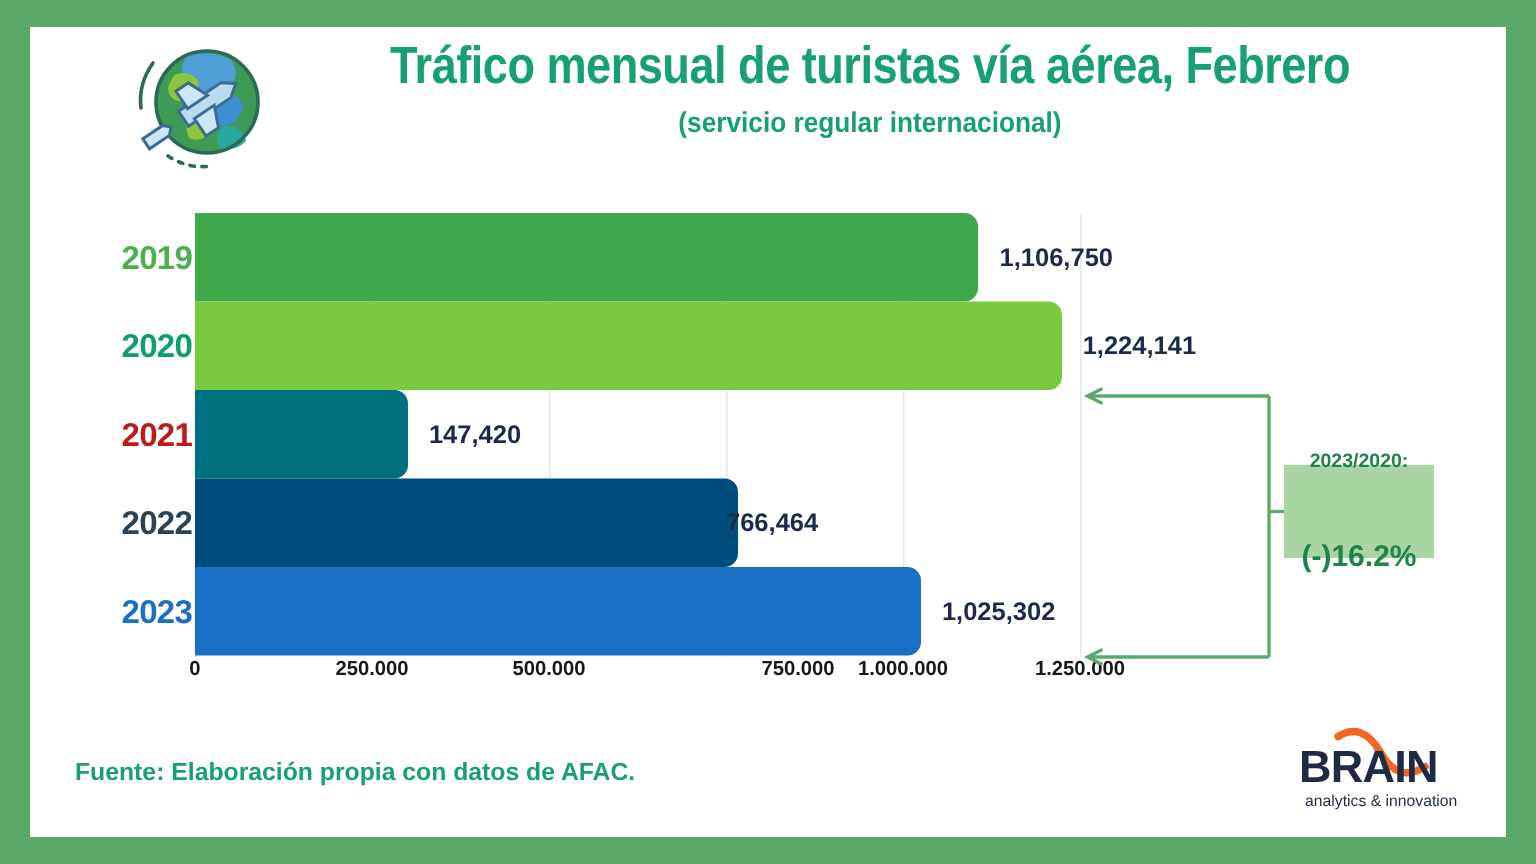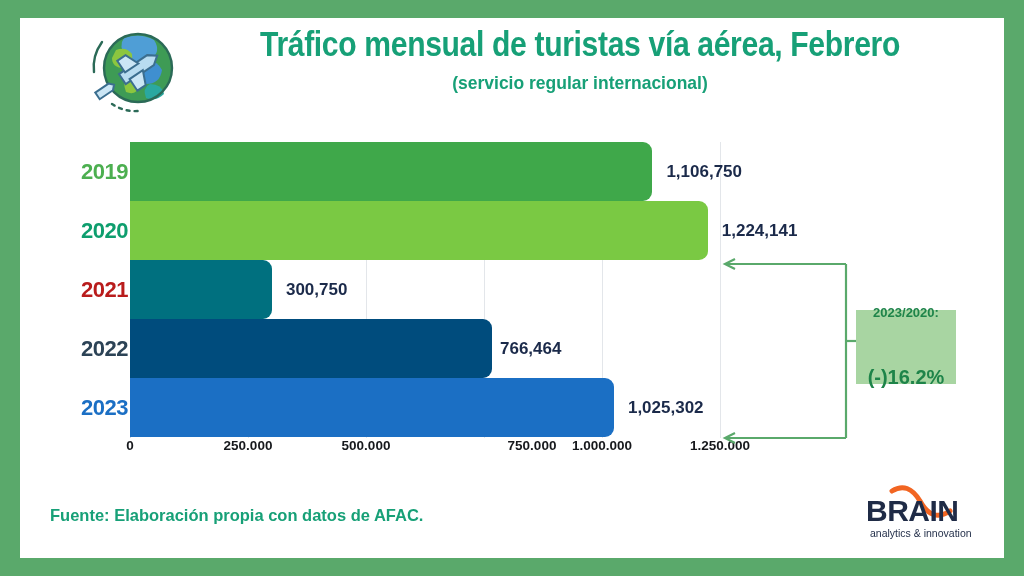--- a/index.html
+++ b/index.html
@@ -63,21 +63,21 @@
   #axis { position:absolute; left:0; top:420px; width:984px; height:26px; }
   .tick {
     position:absolute; top:0; font-size:13.5px; font-weight:bold;
     color:#16181c; transform:translateX(-50%); white-space:nowrap;
   }
 
   
   #annotation { position:absolute; left:0; top:0; width:984px; height:540px; pointer-events:none; }
   #annot-box {
     position:absolute; left:836px; top:292px;
-    width:100px; height:74px;
+    width:100px; height:62px;
     background:#a8d5a2; display:flex; flex-direction:column;
     align-items:center; justify-content:center;
     line-height:1.05;
   }
   #annot-ratio { font-size:13px; font-weight:bold; color:#1e8449; }
   #annot-pct  { font-size:20px; font-weight:bold; color:#1e8449;margin-top:48px; }
 
   
   #source {
     position:absolute; left:30px; top:488px;
@@ -135,26 +135,26 @@
             <div class="bar-value" style="left: 646.386px;">1,106,750</div>
           </div>
           <div class="bar-row" style="top: 59px;">
             <div class="year-label" style="color: rgb(14, 158, 110);">2020</div>
             <div class="bar" style="width: 577.795px; background: rgb(122, 201, 67);"></div>
             <div class="bar-value" style="left: 701.795px;">1,224,141</div>
           </div>
           <div class="bar-row" style="top: 118px;">
             <div class="year-label" style="color: #b91c1c;">2021</div>
             <div class="bar" style="width: 141.954px; background: rgb(0, 112, 127);"></div>
-            <div class="bar-value" style="left: 265.954px;">300,750</div>
+            <div class="bar-value" style="left: 265.954px;">147,420</div>
           </div>
           <div class="bar-row" style="top: 177px;">
             <div class="year-label" style="color: rgb(44, 67, 86);">2022</div>
             <div class="bar" style="width: 361.771px; background: rgb(0, 76, 125);"></div>
-            <div class="bar-value" style="left: 480px; text-align: center;">766,464</div>
+            <div class="bar-value" style="left: 464px; text-align: center;">766,464</div>
           </div>
           <div class="bar-row" style="top: 236px;">
             <div class="year-label" style="color: rgb(27, 111, 196); text-align: right;">2023</div>
             <div class="bar" style="width: 483.943px; background: rgb(27, 111, 196);"></div>
             <div class="bar-value" style="left: 607.943px;">1,025,302</div>
           </div>
         </div>
     </div>
 
     <div id="axis">

